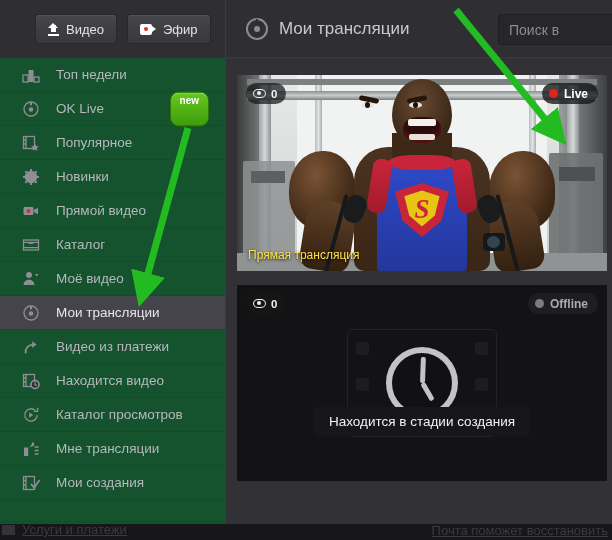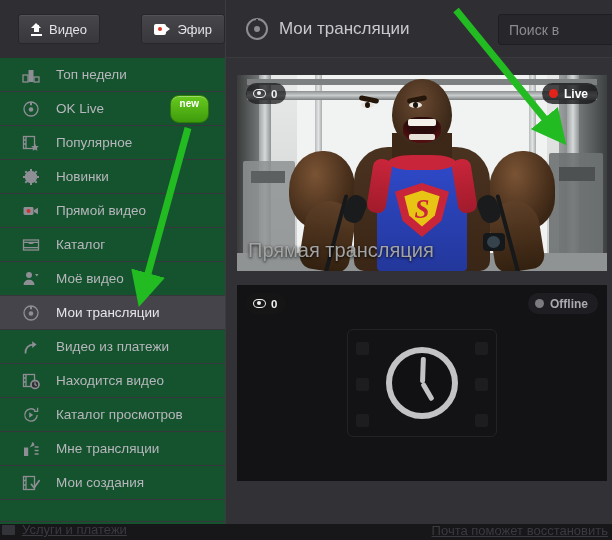--- a/index.html
+++ b/index.html
@@ -41,21 +41,21 @@
   
   .header {
     position: absolute; left: 0; top: 0; width: 612px; height: 58px;
     background: #2f2f33;
     border-bottom: 1px solid #3a3a3e;
   }
   .header-left {
     position: absolute; left: 0; top: 0; width: 226px; height: 58px;
     background: #2f2f33;
     border-right: 1px solid #3c3c40;
-    display: flex; align-items: center; gap: 10px; padding-left: 18px; justify-content: space-between;
+    display: flex; align-items: center; gap: 10px; padding-left: 35px;
   }
   .btn {
     height: 30px;
     background: linear-gradient(#46464b, #37373c);
     border: 1px solid #27272b;
     border-radius: 3px;
     color: #e4e4e6;
     font-size: 13px;
     display: inline-flex; align-items: center; gap: 7px;
     padding: 0 12px;
@@ -146,21 +146,21 @@
     flex: 0 0 18px;
     display: flex; align-items: center; justify-content: center;
     color: #8e8e95;
   }
   .nav-icon svg { display: block; }
   .nav-label { white-space: nowrap; }
   .badge-new {
     position: absolute; right: 16px; top: 50%; transform: translateY(-50%);
     background: linear-gradient(#67c91e, #3e9c0c);
     color: #fff; font-size: 10px; font-weight: bold;
-    border-radius: 9px; padding: 2px 9px 13px;
+    border-radius: 9px; padding: 2px 9px 20px;
     border: 1px solid #2f7a08;
     box-shadow: inset 0 1px 0 rgba(255,255,255,.35);
   }
   .nav-gap { height: 22px; border-bottom: 1px solid #37373b; }
 
   
   .content {
     position: absolute; left: 227px; top: 59px; right: 0; bottom: 0;
     background: #323236;
     padding: 16px 6px 0 10px;
@@ -323,21 +323,21 @@
   .dot-gray{ width:9px; height:9px; border-radius:50%; background:#7b7b80; }
   .offline-pill {
     position: absolute; right: 9px; top: 8px;
     background: rgba(34,34,38,.8);
     border-radius: 11px; height: 21px; padding: 0 10px 0 7px;
     display:flex; align-items:center; gap:6px;
     color:#a9a9b0; font-size:12px; font-weight:bold;
   }
   .thumb-title {
     position: absolute; left: 11px; bottom: 9px;
-    color: #a3a3a3; font-size: 20px;
+    color: #fde047; font-size: 12px;
     text-shadow: 0 1px 3px rgba(0,0,0,.9);
     z-index: 9;
   }
 
   
   .thumb.empty { background: #131315; }
   .filmstrip {
     position:absolute; left:50%; top:50%; transform:translate(-50%,-50%);
     width: 150px; height: 108px; border:1px solid #232326; border-radius:6px;
   }
@@ -632,20 +632,21 @@
                 <i class="p"></i>
               </span>
             <span>0</span>
           </div>
 
           <div class="offline-pill">
             <span class="dot-gray"></span>
             <span>Offline</span>
           </div>
 
+          <div class="tooltip-creating">Находится в стадии создания</div>
 
         </div>
       </div>
 
     </div>
   </div>
 
   <svg class="arrows" viewBox="0 0 612 540">
     <defs>
       <marker id="ah" markerWidth="5" markerHeight="5" refX="2.2" refY="2.5" orient="auto">

